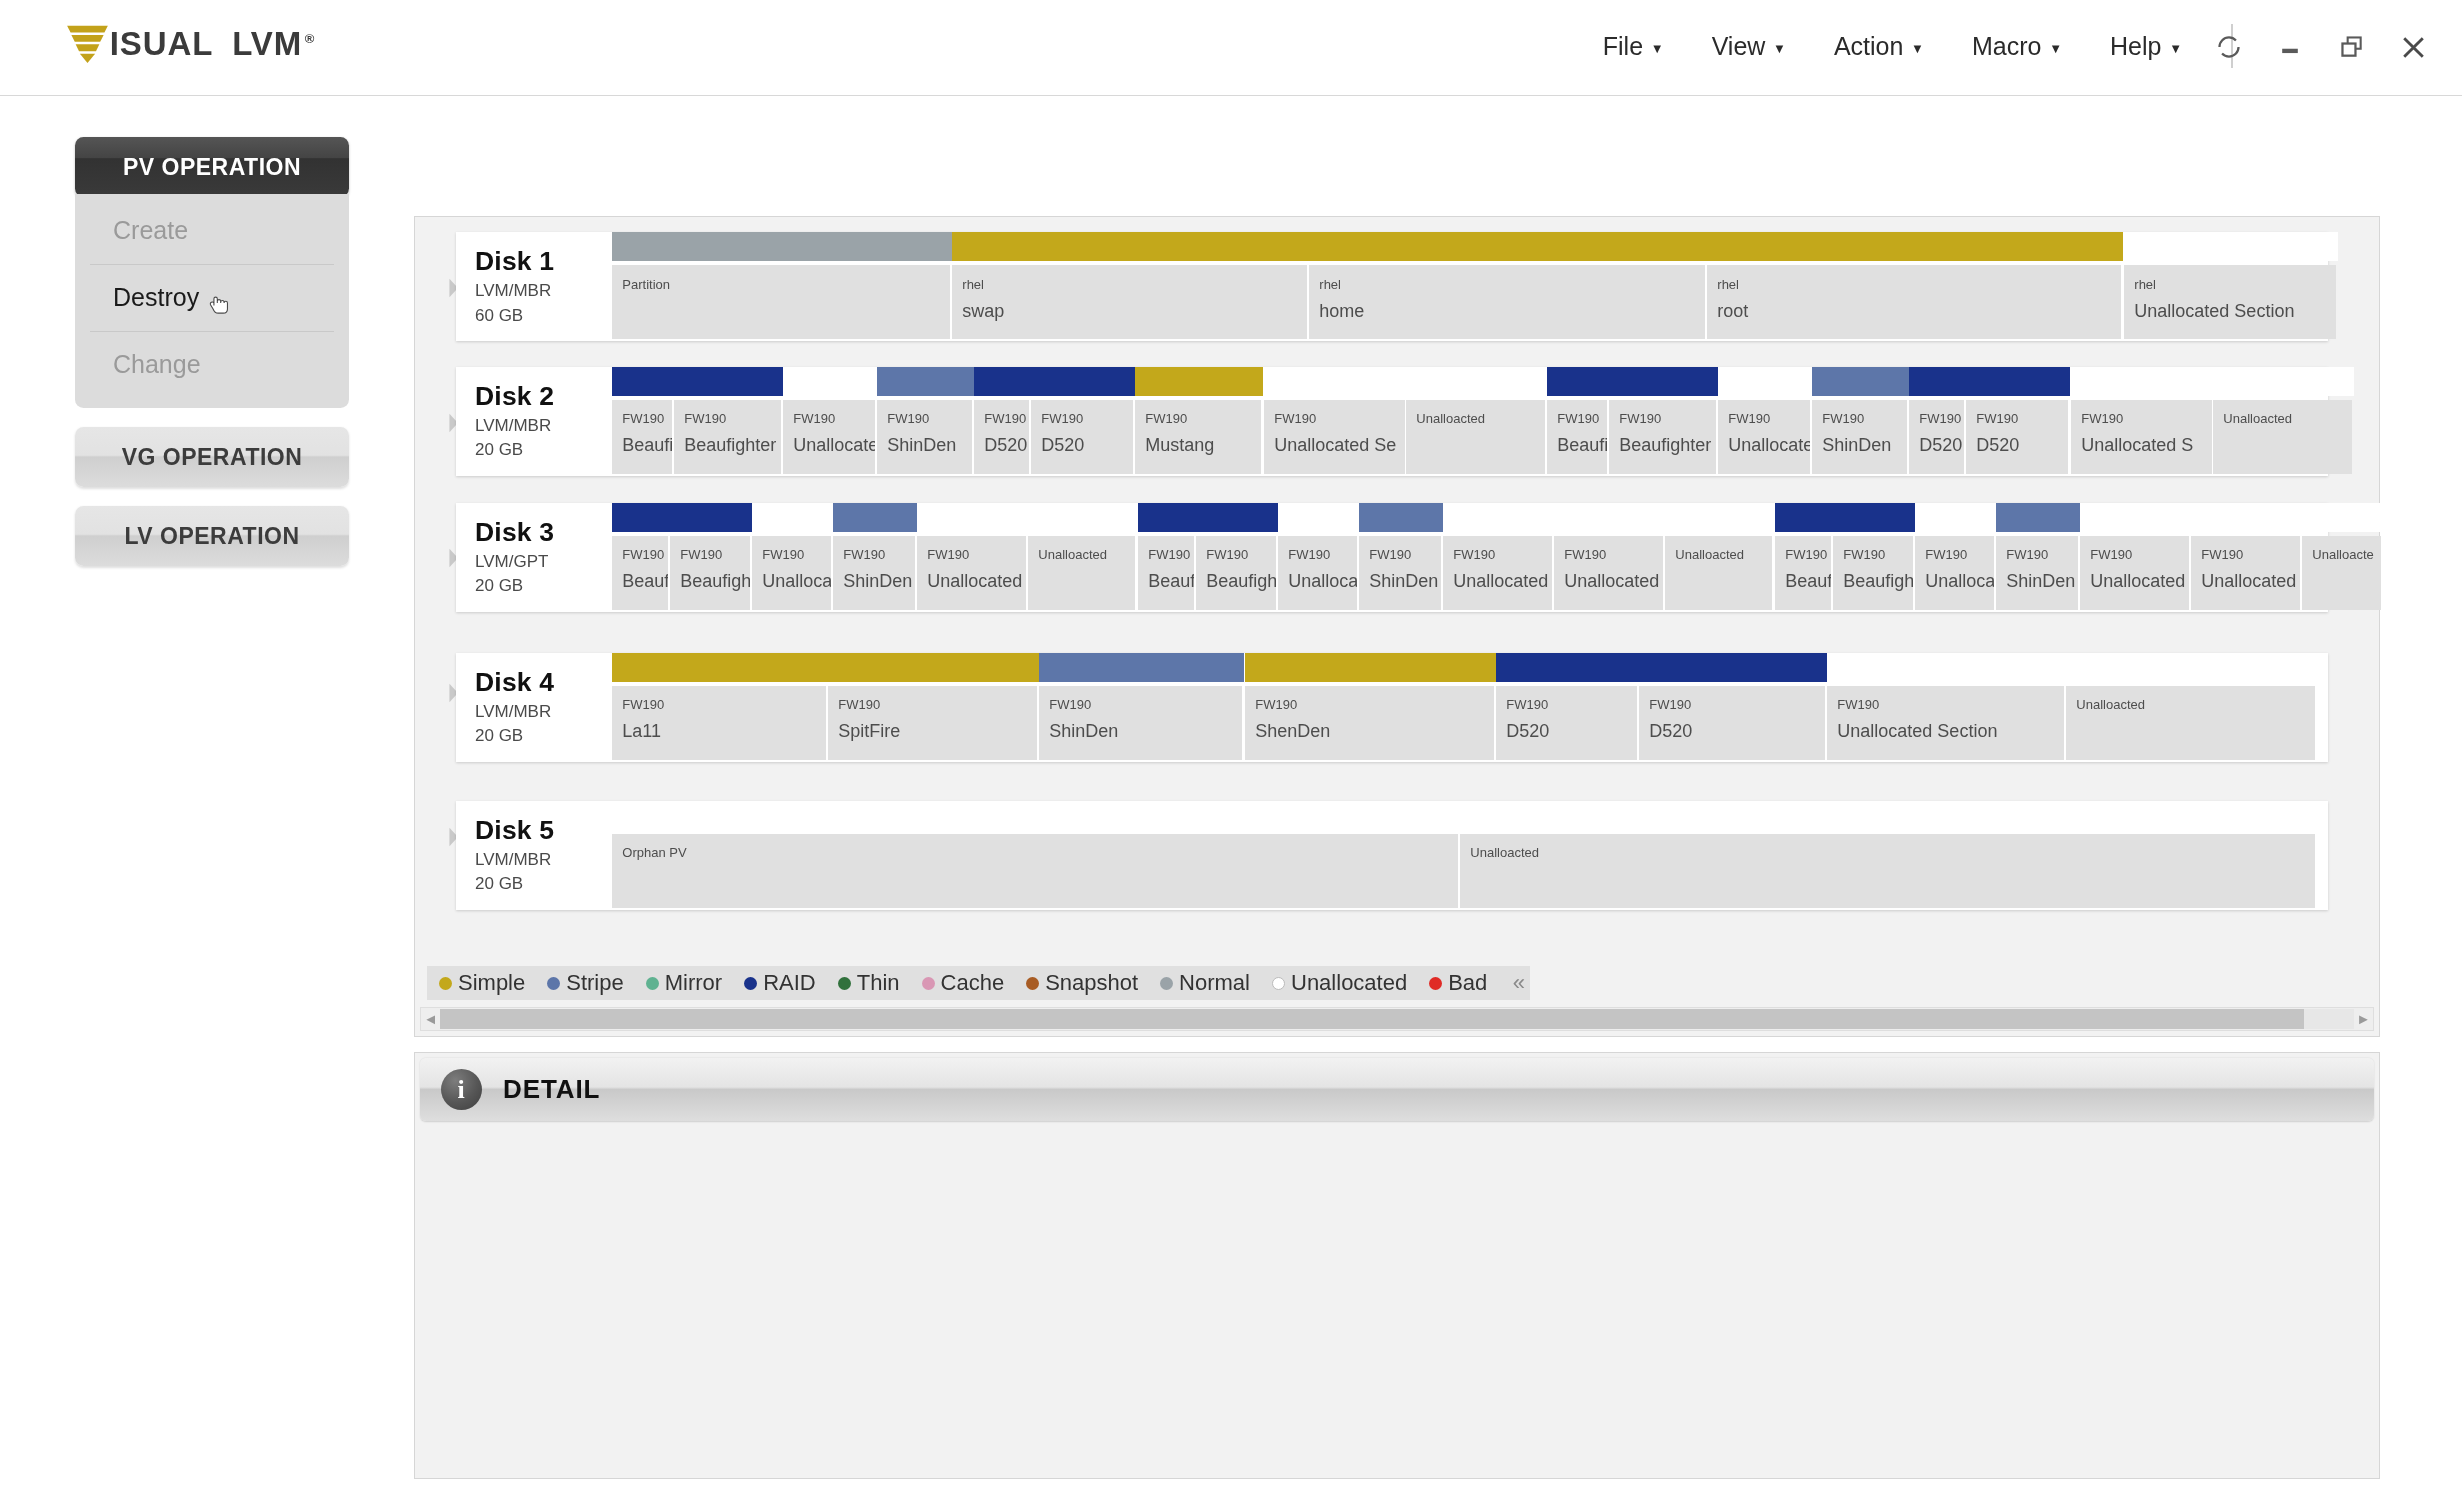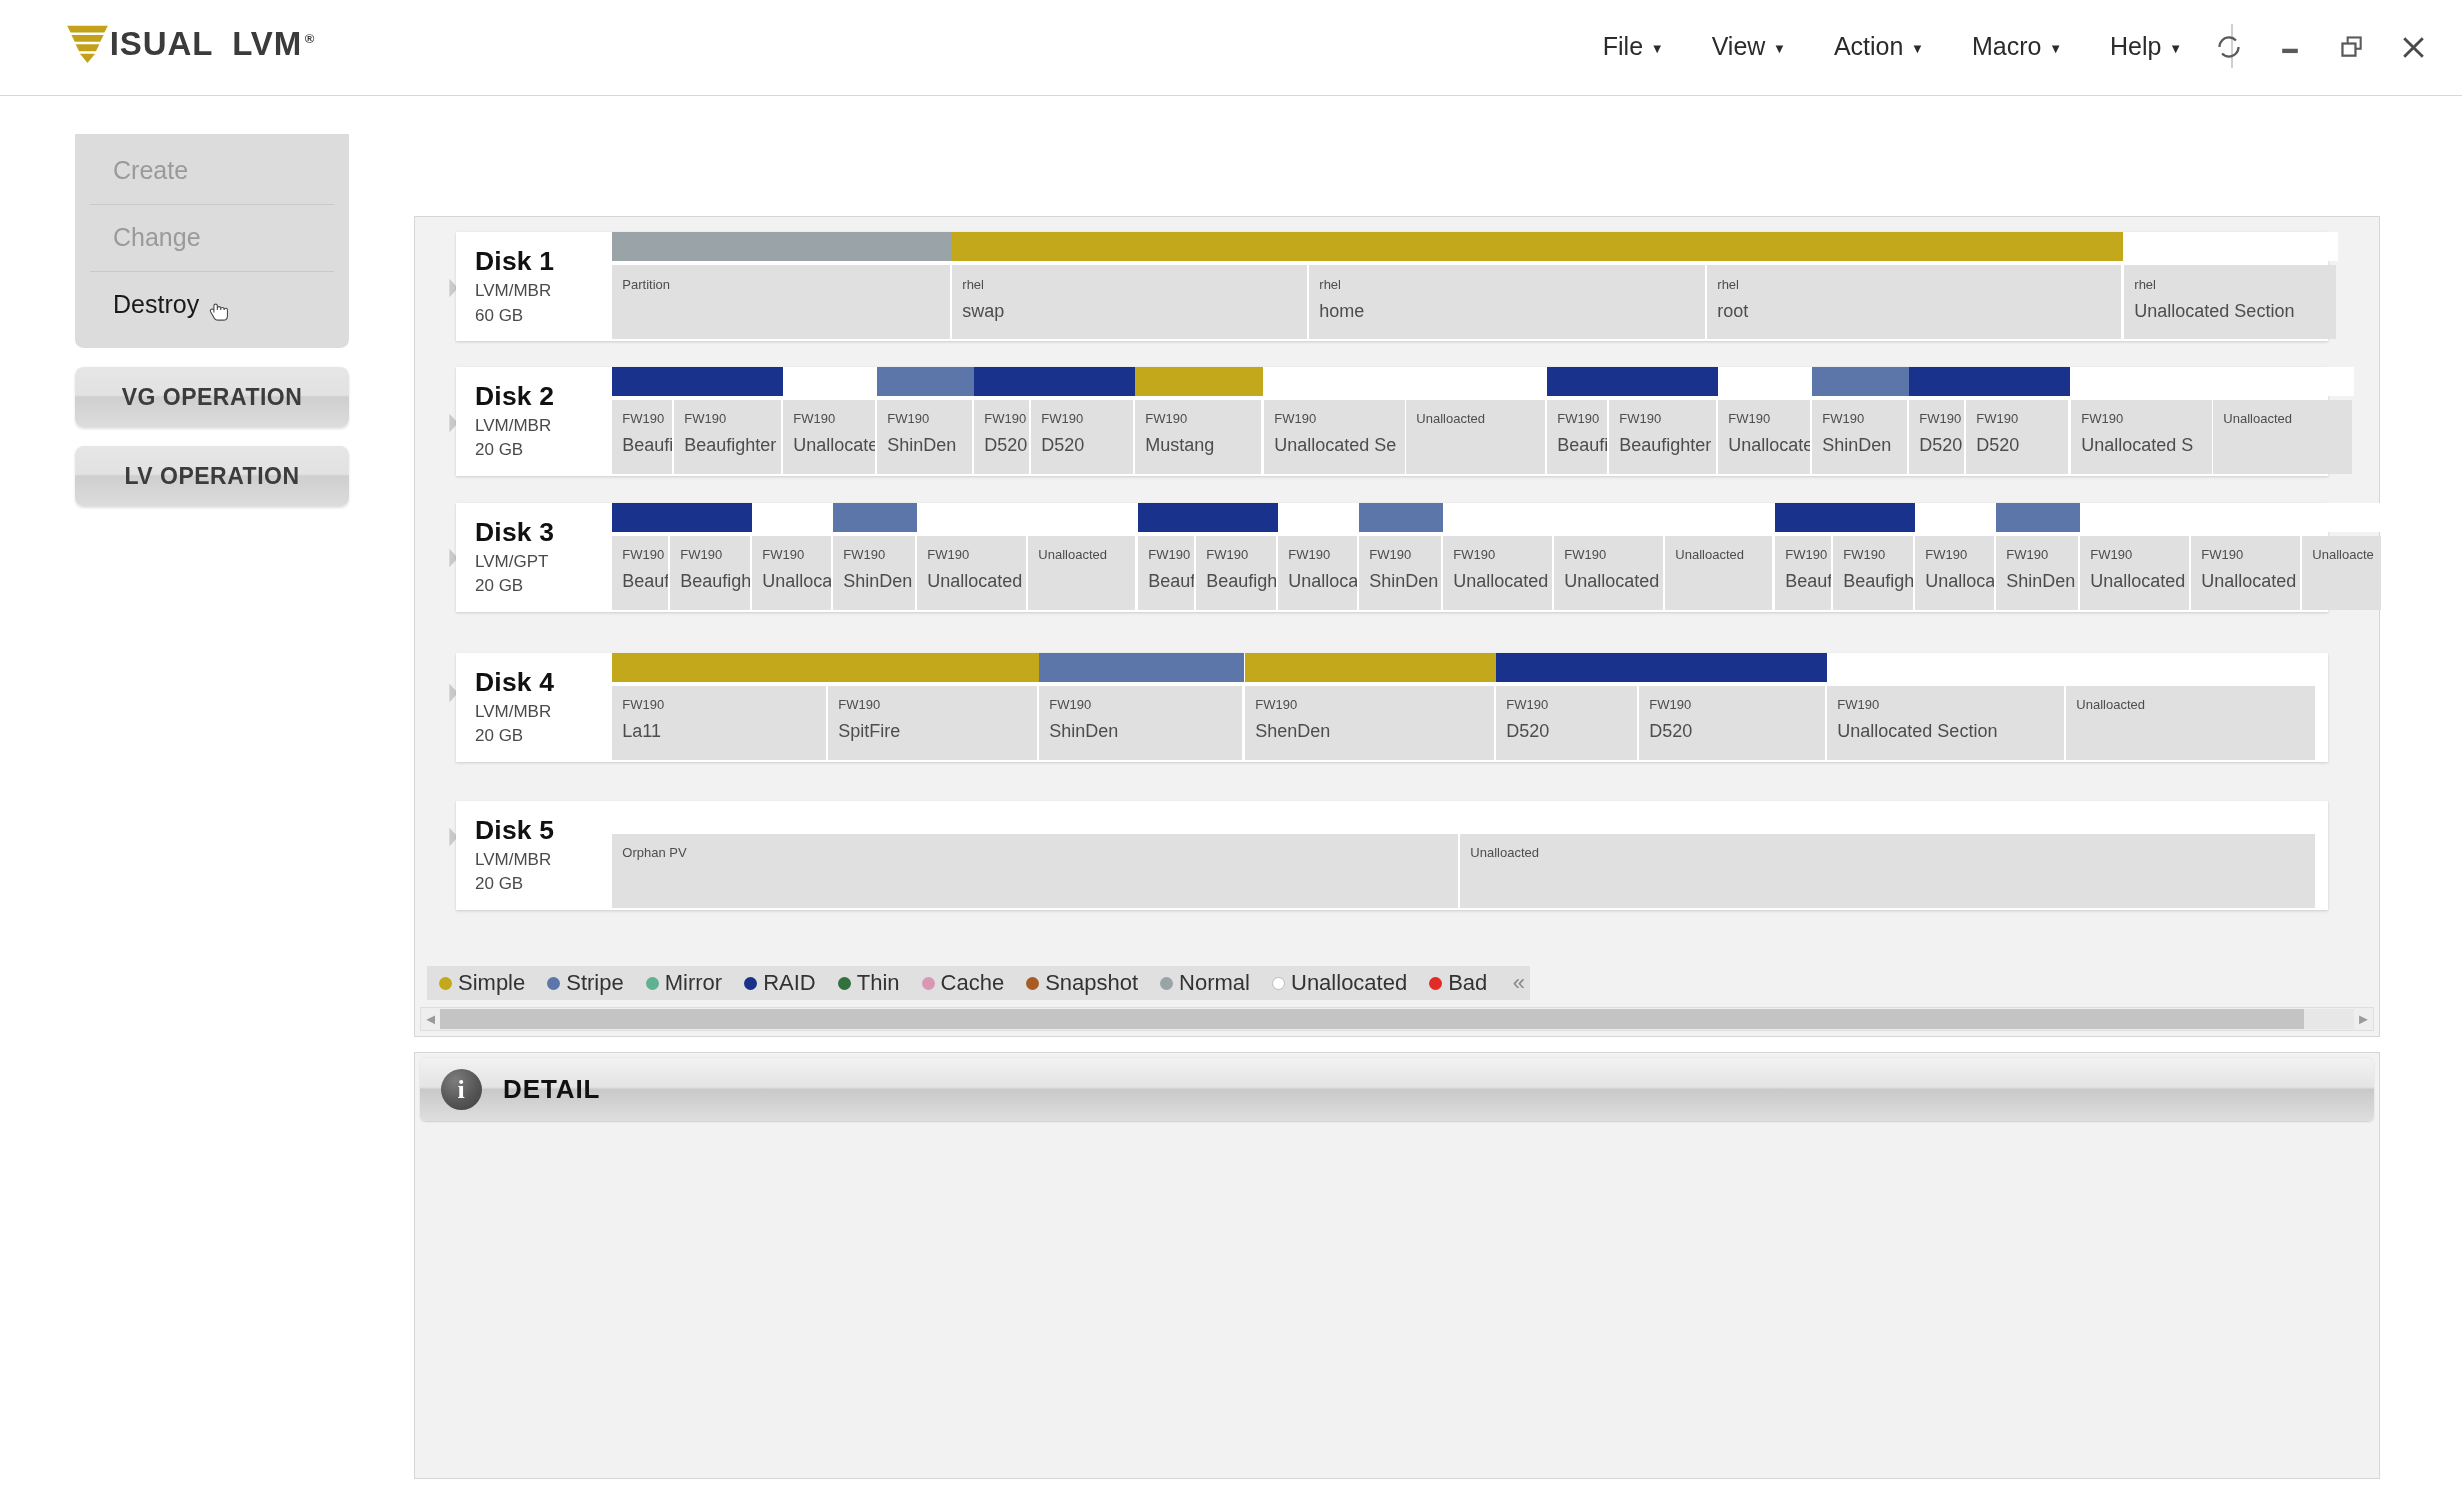--- a/index.html
+++ b/index.html
@@ -162,34 +162,37 @@
           <path d="M5 5 L27 27 M27 5 L5 27" stroke="#4a4a4a" stroke-width="3.4"></path>
         </svg>
     </div>
   </div>
 </div>
 
 <div class="body-wrap">
 
   <div class="sidebar">
 
+    <div class="grp-header active">
+      <span>PV OPERATION</span>
+    </div>
     <div class="grp-body">
       <div class="grp-item">
         <span>Create</span>
-      </div>
-      <div class="grp-item">
-        <span>Change</span>
       </div>
       <div class="grp-item enabled">
         <span>Destroy</span>
         <span class="cursor-hand" style="margin-left:8.5px;position:relative;top:5.1px;">
           <svg width="22" height="24" viewBox="0 0 26 28">
             <path d="M7 17 L7 9 a2 2 0 0 1 4 0 l0 5 0 -2 a2 2 0 0 1 4 0 l0 2 0 -1 a2 2 0 0 1 4 0 l0 1 a2 2 0 0 1 4 0 l0 7 q0 5 -5 5 l-6 0 q-4 0 -6 -5 l-3 -5 a2 2 0 0 1 4 -2 z" fill="#fff" stroke="#4a4a4a" stroke-width="1.3"></path>
           </svg>
         </span>
+      </div>
+      <div class="grp-item">
+        <span>Change</span>
       </div>
     </div>
 
     <div class="spacer12"></div>
     <div class="grp-header inactive">
       <span>VG OPERATION</span>
     </div>
 
     <div class="spacer12"></div>
     <div class="grp-header inactive">

